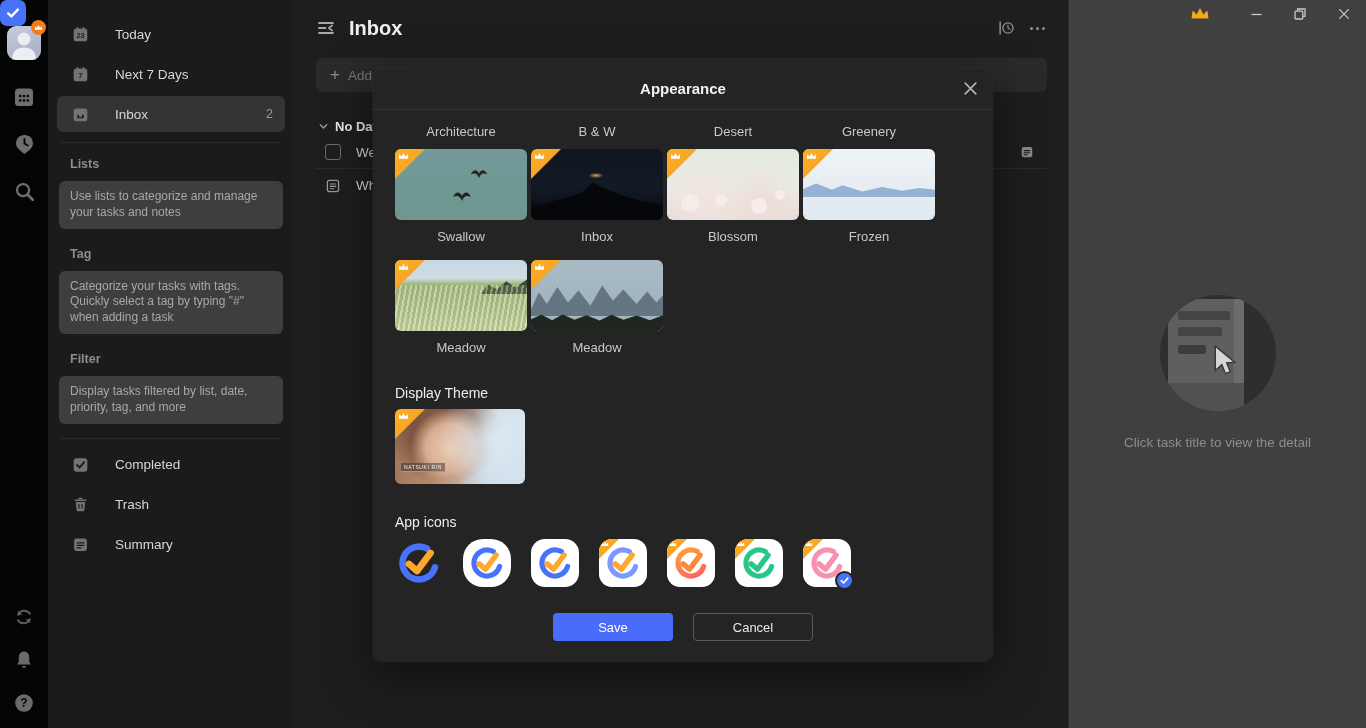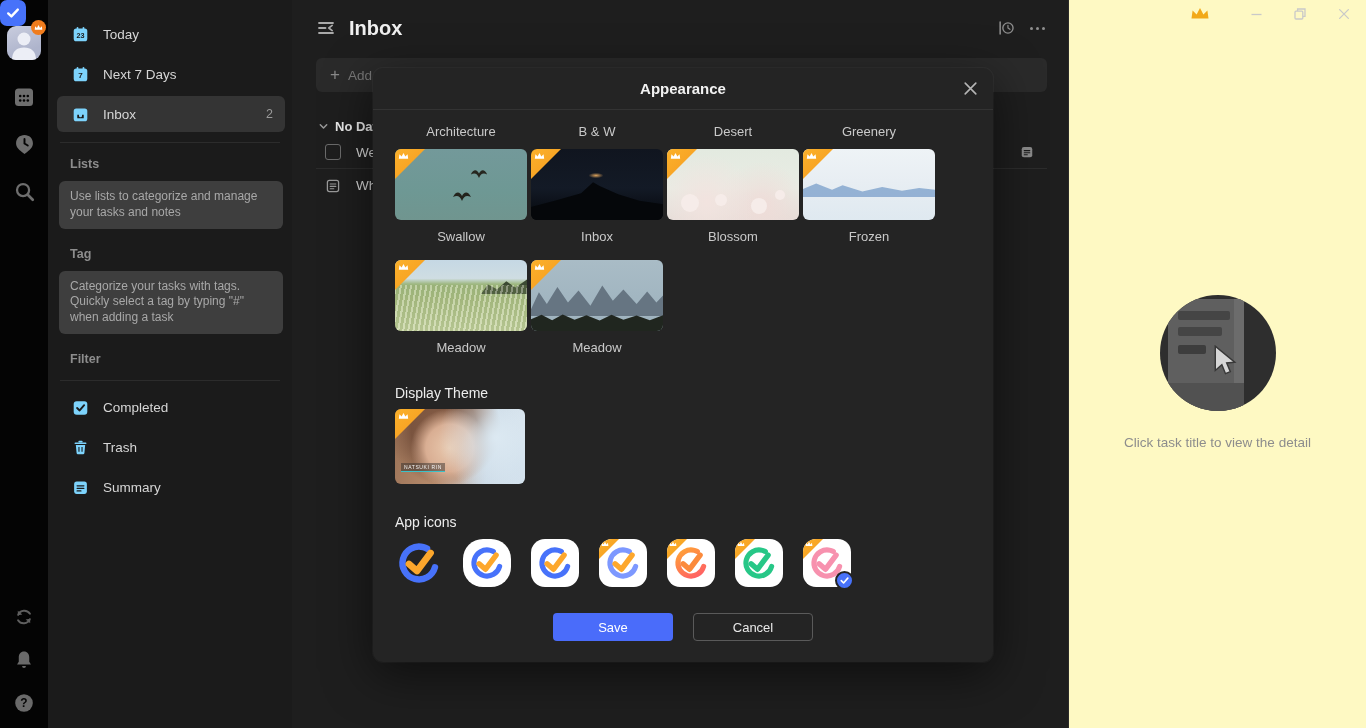--- a/index.html
+++ b/index.html
@@ -18,21 +18,21 @@
   .rail-nav { display:flex; flex-direction:column; align-items:center; margin-top:24px; gap:21px; }
   .rail-btn { width:26px; height:26px; display:flex; align-items:center; justify-content:center; color:#7d7d7d; cursor:pointer; }
   .rail-btn.tile { background:#4772fa; border-radius:7px; color:#fff; }
   .rail-foot { position:absolute; bottom:12px; left:0; width:48px; display:flex; flex-direction:column; align-items:center; gap:17px; }
 
   
   .sidebar { position:absolute; left:48px; top:0; width:244px; height:728px; background:#1b1b1b; padding:16px 8px 0 8px; }
   .side-row { width:228px; height:36px; margin:0 0 4px 1px; border-radius:6px; display:flex; align-items:center; padding:0 12px 0 15px;
     color:#d6d6d6; font-size:13.5px; cursor:pointer; }
   .side-row.selected { background:#343434; }
-  .side-row .sicon { width:17px; height:17px; margin-right:14px; color:#7dd3fc; flex:none; display:flex; }
+  .side-row .sicon { width:17px; height:17px; margin-right:26px; color:#737373; flex:none; display:flex; }
   .side-row .cnt { margin-left:auto; color:#9a9a9a; font-size:12.5px; }
   .side-div { height:1px; background:#2c2c2c; margin:10px 4px 0 4px; }
   .sec-label { margin:14px 0 0 14px; font-size:12.5px; font-weight:bold; color:#8d8d8d; }
   .hint-box { margin:10px 1px 0 3px; width:224px; background:#3e3e3e; border-radius:6px; padding:8px 11px;
     font-size:12px; line-height:1.32; color:#a8a8a8; }
 
   
   .main { position:absolute; left:292px; top:0; width:776px; height:728px; background:#1e1e1e; padding:0 21px 0 24px; }
   .main-header { position:relative; height:56px; display:flex; align-items:center; }
   .collapse-btn { width:20px; height:20px; color:#a9a9a9; cursor:pointer; display:flex; }
@@ -48,21 +48,21 @@
   .group-row .gchev { width:11px; height:11px; color:#9a9a9a; margin-left:2px; display:flex; }
   .group-row .glabel { margin-left:6px; font-size:13px; font-weight:bold; color:#e9e9e9; }
   .task-row { position:relative; height:33px; display:flex; align-items:center; cursor:pointer; }
   .task-row.bordered { border-bottom:1px solid #2c2c2c; }
   .cbox { width:16px; height:16px; border:1.5px solid #6b6b6b; border-radius:3px; margin:0 15px 0 9px; flex:none; }
   .nicon { width:16px; height:16px; margin:0 15px 0 9px; color:#9a9a9a; flex:none; display:flex; }
   .task-title { font-size:13.5px; color:#d8d8d8; white-space:nowrap; }
   .row-flag { position:absolute; right:13px; top:9px; width:14px; height:14px; color:#8a8a8a; display:flex; }
 
   
-  .detail { position:absolute; left:1068px; top:0; width:298px; height:728px; background:#fef9c3; border-left:1px solid #2b2b2b; }
+  .detail { position:absolute; left:1068px; top:0; width:298px; height:728px; background:#404040; border-left:1px solid #2b2b2b; }
   .empty-illus { position:absolute; left:50%; top:295px; transform:translateX(-50%); width:116px; height:116px;
     border-radius:50%; background:#2e2e2e; overflow:hidden; }
   .doc { position:absolute; left:8px; top:4px; width:76px; height:118px; background:#5f5f5f; border-radius:5px; }
   .doc .bar { position:absolute; left:10px; background:#454545; border-radius:2px; height:9px; }
   .doc .foot { position:absolute; left:0; bottom:0; width:100%; height:34px; background:#515151; }
   .doc .edge { position:absolute; right:0; top:0; width:10px; height:100%; background:#6c6c6c; }
   .cursor-icon { position:absolute; left:50px; top:50px; width:30px; height:34px; }
   .empty-text { position:absolute; left:0; top:435px; width:100%; text-align:center; font-size:13.5px; color:#8d8d8d; }
 
   
@@ -340,20 +340,21 @@
 
     <div class="side-div"></div>
 
     <div class="sec-label">Lists</div>
     <div class="hint-box">Use lists to categorize and manage your tasks and notes</div>
 
     <div class="sec-label" style="margin-top:18px">Tag</div>
     <div class="hint-box">Categorize your tasks with tags. Quickly select a tag by typing "#" when adding a task</div>
 
     <div class="sec-label" style="margin-top:18px">Filter</div>
+    <div class="hint-box">Display tasks filtered by list, date, priority, tag, and more</div>
 
     <div class="side-div" style="margin-top:14px"></div>
 
     <div class="side-row" style="margin-top:8px">
       <span class="sicon">
           <svg width="17" height="17">
             <use href="#done-g"></use>
           </svg>
         </span>
       <span>Completed</span>

